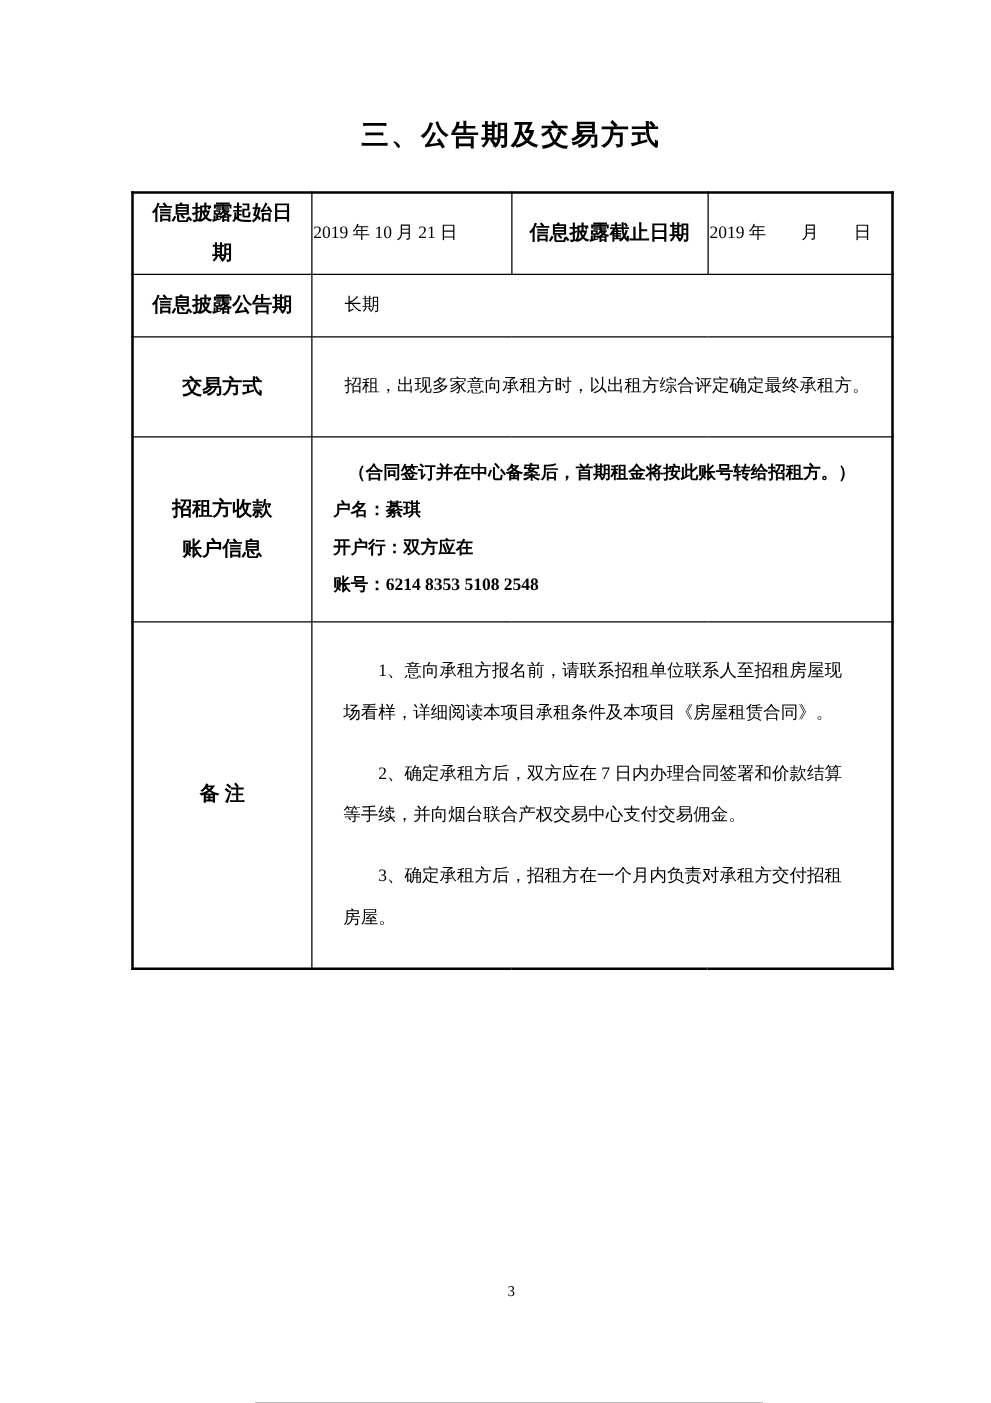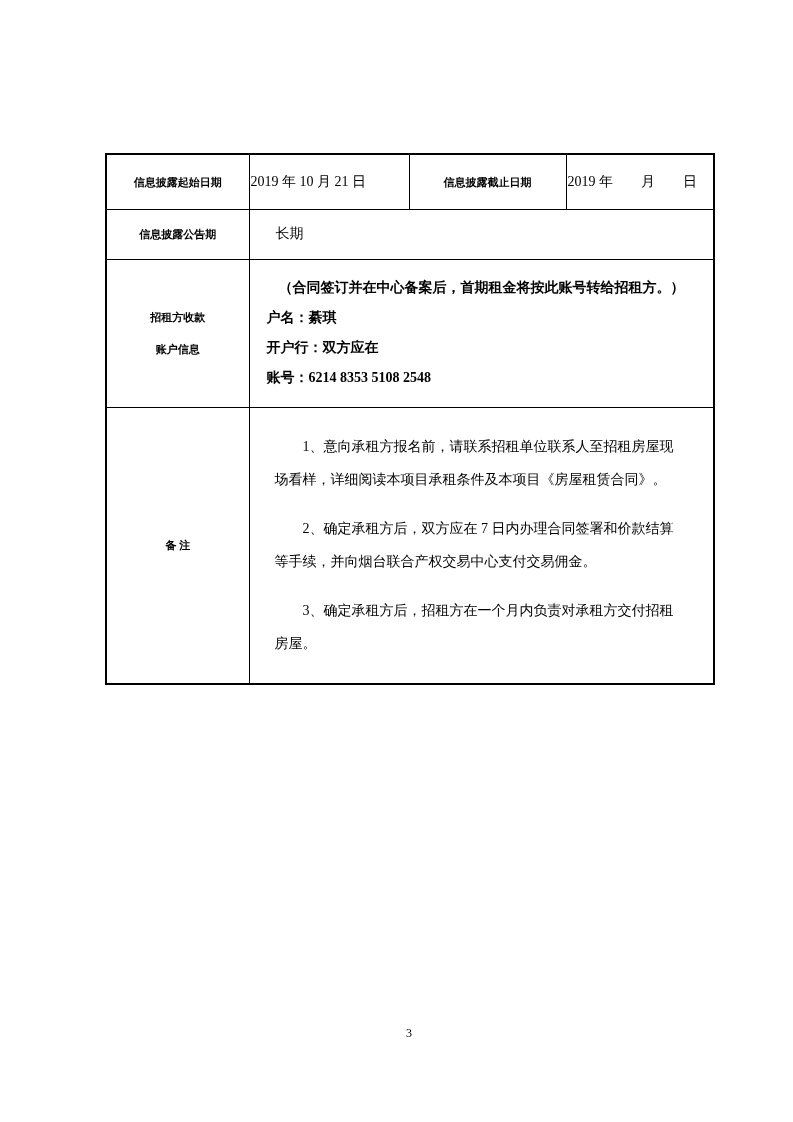--- a/index.html
+++ b/index.html
@@ -30,21 +30,21 @@
   }
   .info-table th, .info-table td {
     border:1px solid #000;
     vertical-align:middle;
     font-weight:normal;
     overflow:hidden;
   }
   .info-table th.label {
     font-weight:bold;
     text-align:center;
-    font-size:11px;
+    font-size:16px;
     line-height:32px;
     white-space:pre-line;
     padding:0 12px;
   }
   .info-table td.value {
     font-size:14px;
     line-height:22px;
   }
   .cell-center { }
   .pad-left { padding-left:26px; padding-right:4px; }
@@ -61,20 +61,21 @@
     left:105px; top:1026px; width:608px;
     text-align:center;
     font-size:12px;
   }
 </style>
 </head>
 <body>
 
 <div class="page">
 
+  <div class="doc-title">三、公告期及交易方式</div>
 
   <table class="info-table">
     <colgroup>
       <col style="width:143px">
       <col style="width:160px">
       <col style="width:157px">
       <col style="width:148px">
     </colgroup>
     <tbody>
       <tr style="height:55px;">
@@ -83,20 +84,24 @@
         <th class="label">信息披露截止日期</th>
         <td class="value cell-center">2019 年　　月　　日</td>
       </tr>
 
       <tr style="height:50px;">
         <th class="label">信息披露公告期</th>
         <td class="value pad-left" colspan="3">长期</td>
       </tr>
 
 
+      <tr style="height:80px;">
+        <th class="label">交易方式</th>
+        <td class="value pad-left" colspan="3">招租，出现多家意向承租方时，以出租方综合评定确定最终承租方。</td>
+      </tr>
 
       <tr style="height:148px;">
         <th class="label">招租方收款
 账户信息</th>
         <td class="value" colspan="3">
           <div class="acct-line acct-note">（合同签订并在中心备案后，首期租金将按此账号转给招租方。）</div>
           <div class="acct-line">户名：綦琪</div>
           <div class="acct-line">开户行：双方应在</div>
           <div class="acct-line">账号：6214  8353  5108  2548</div>
         </td>

